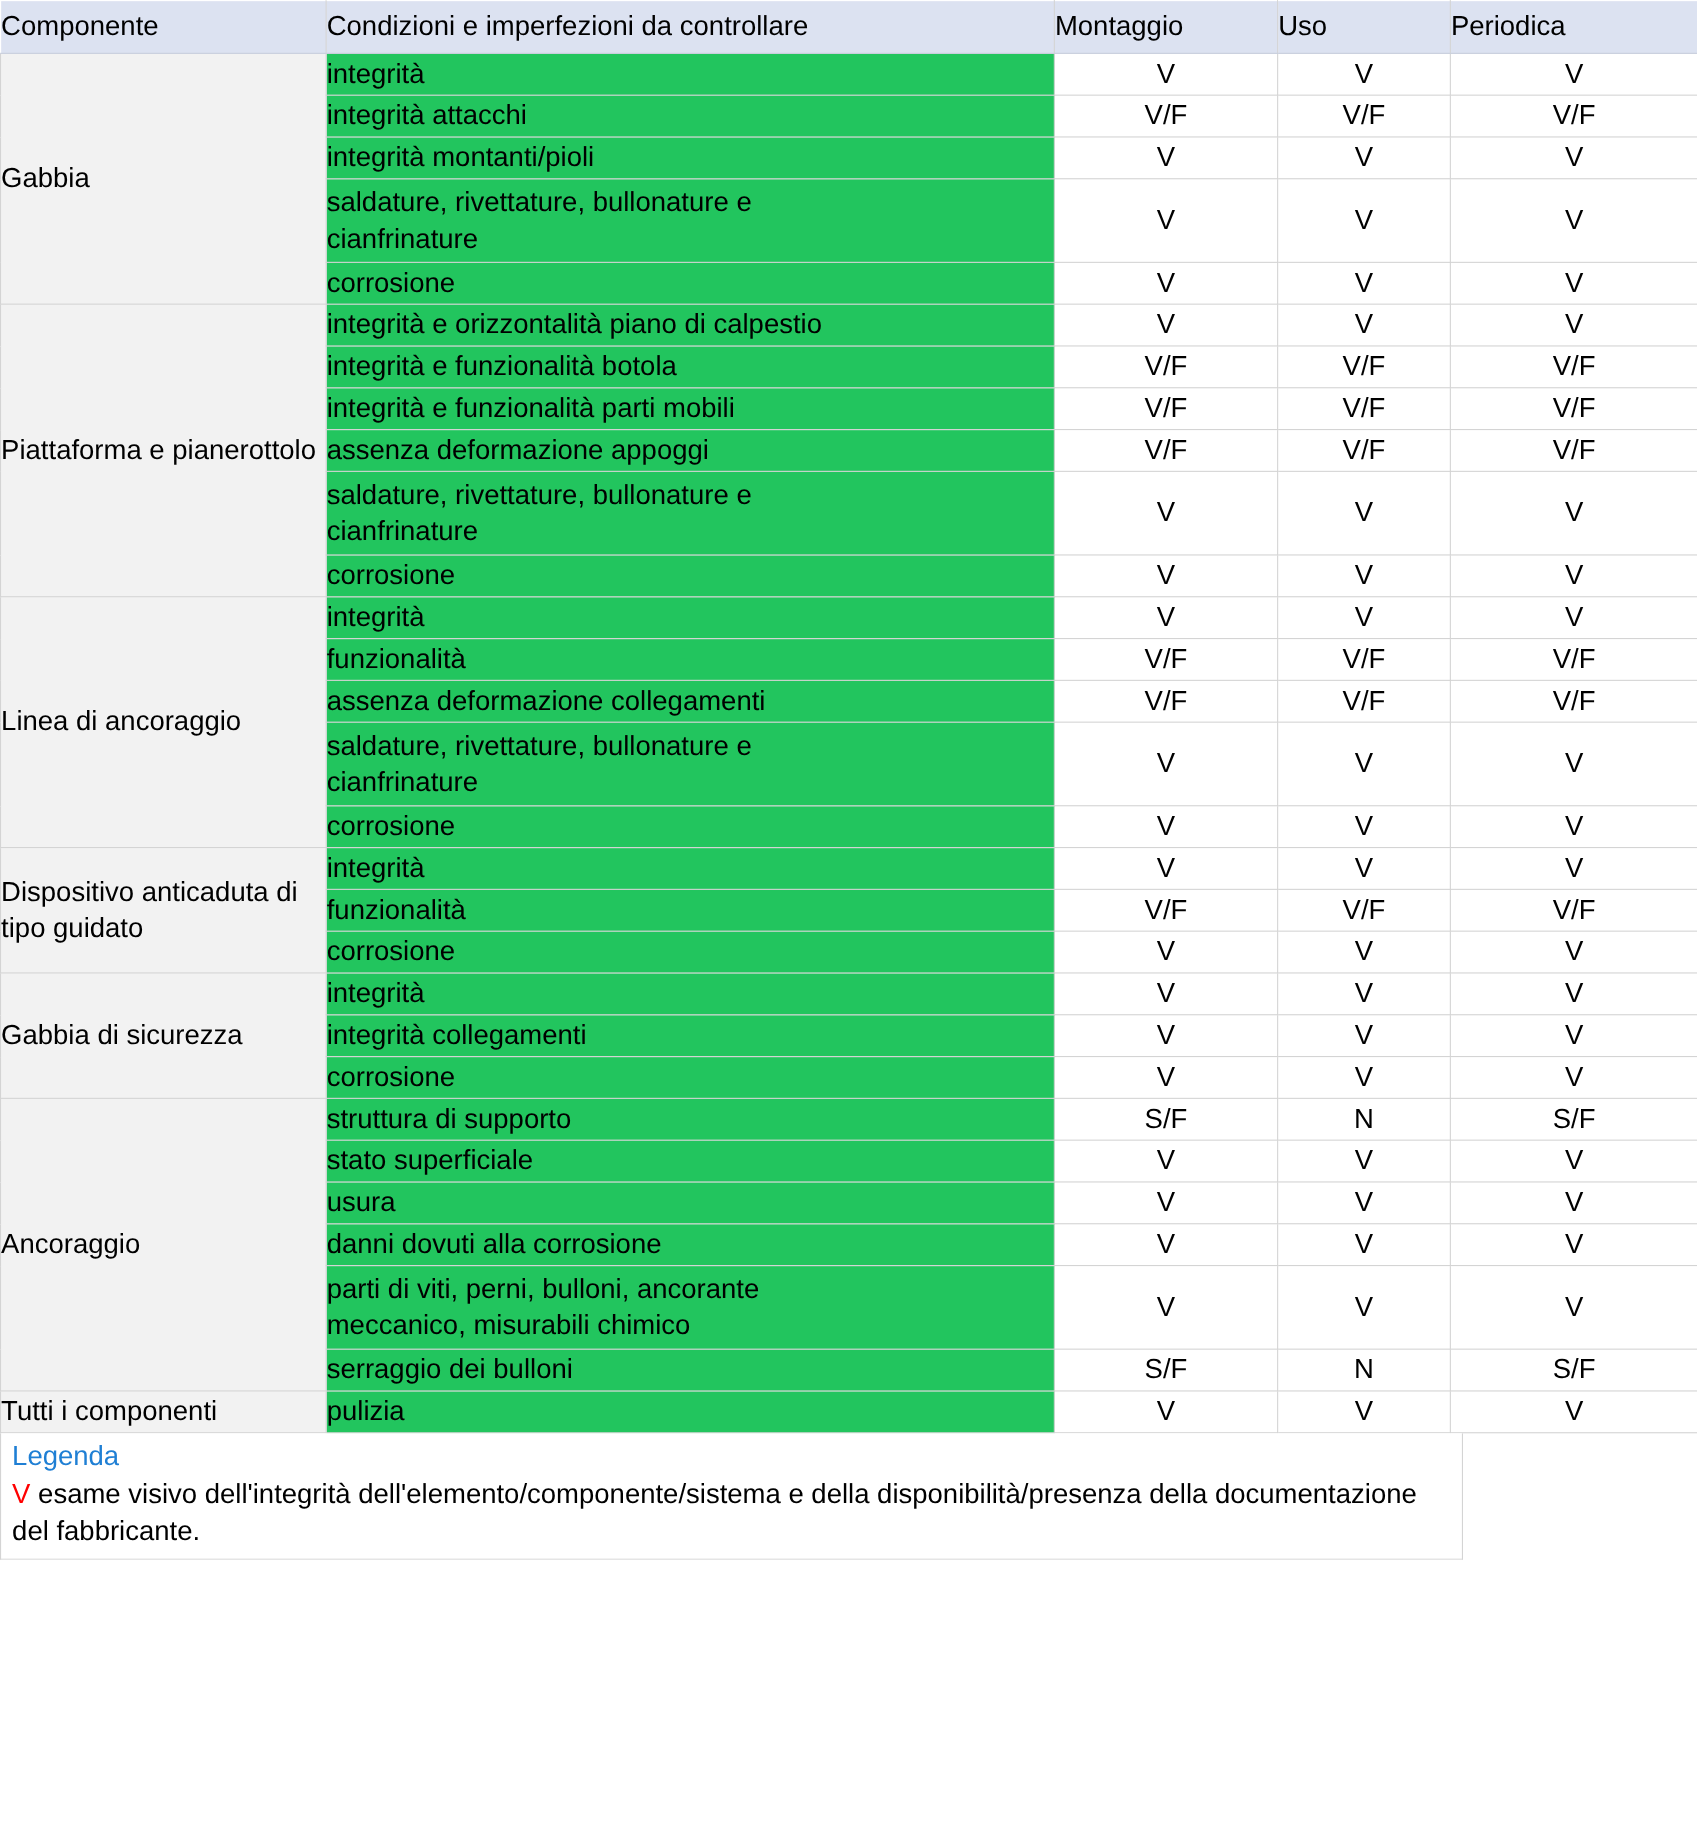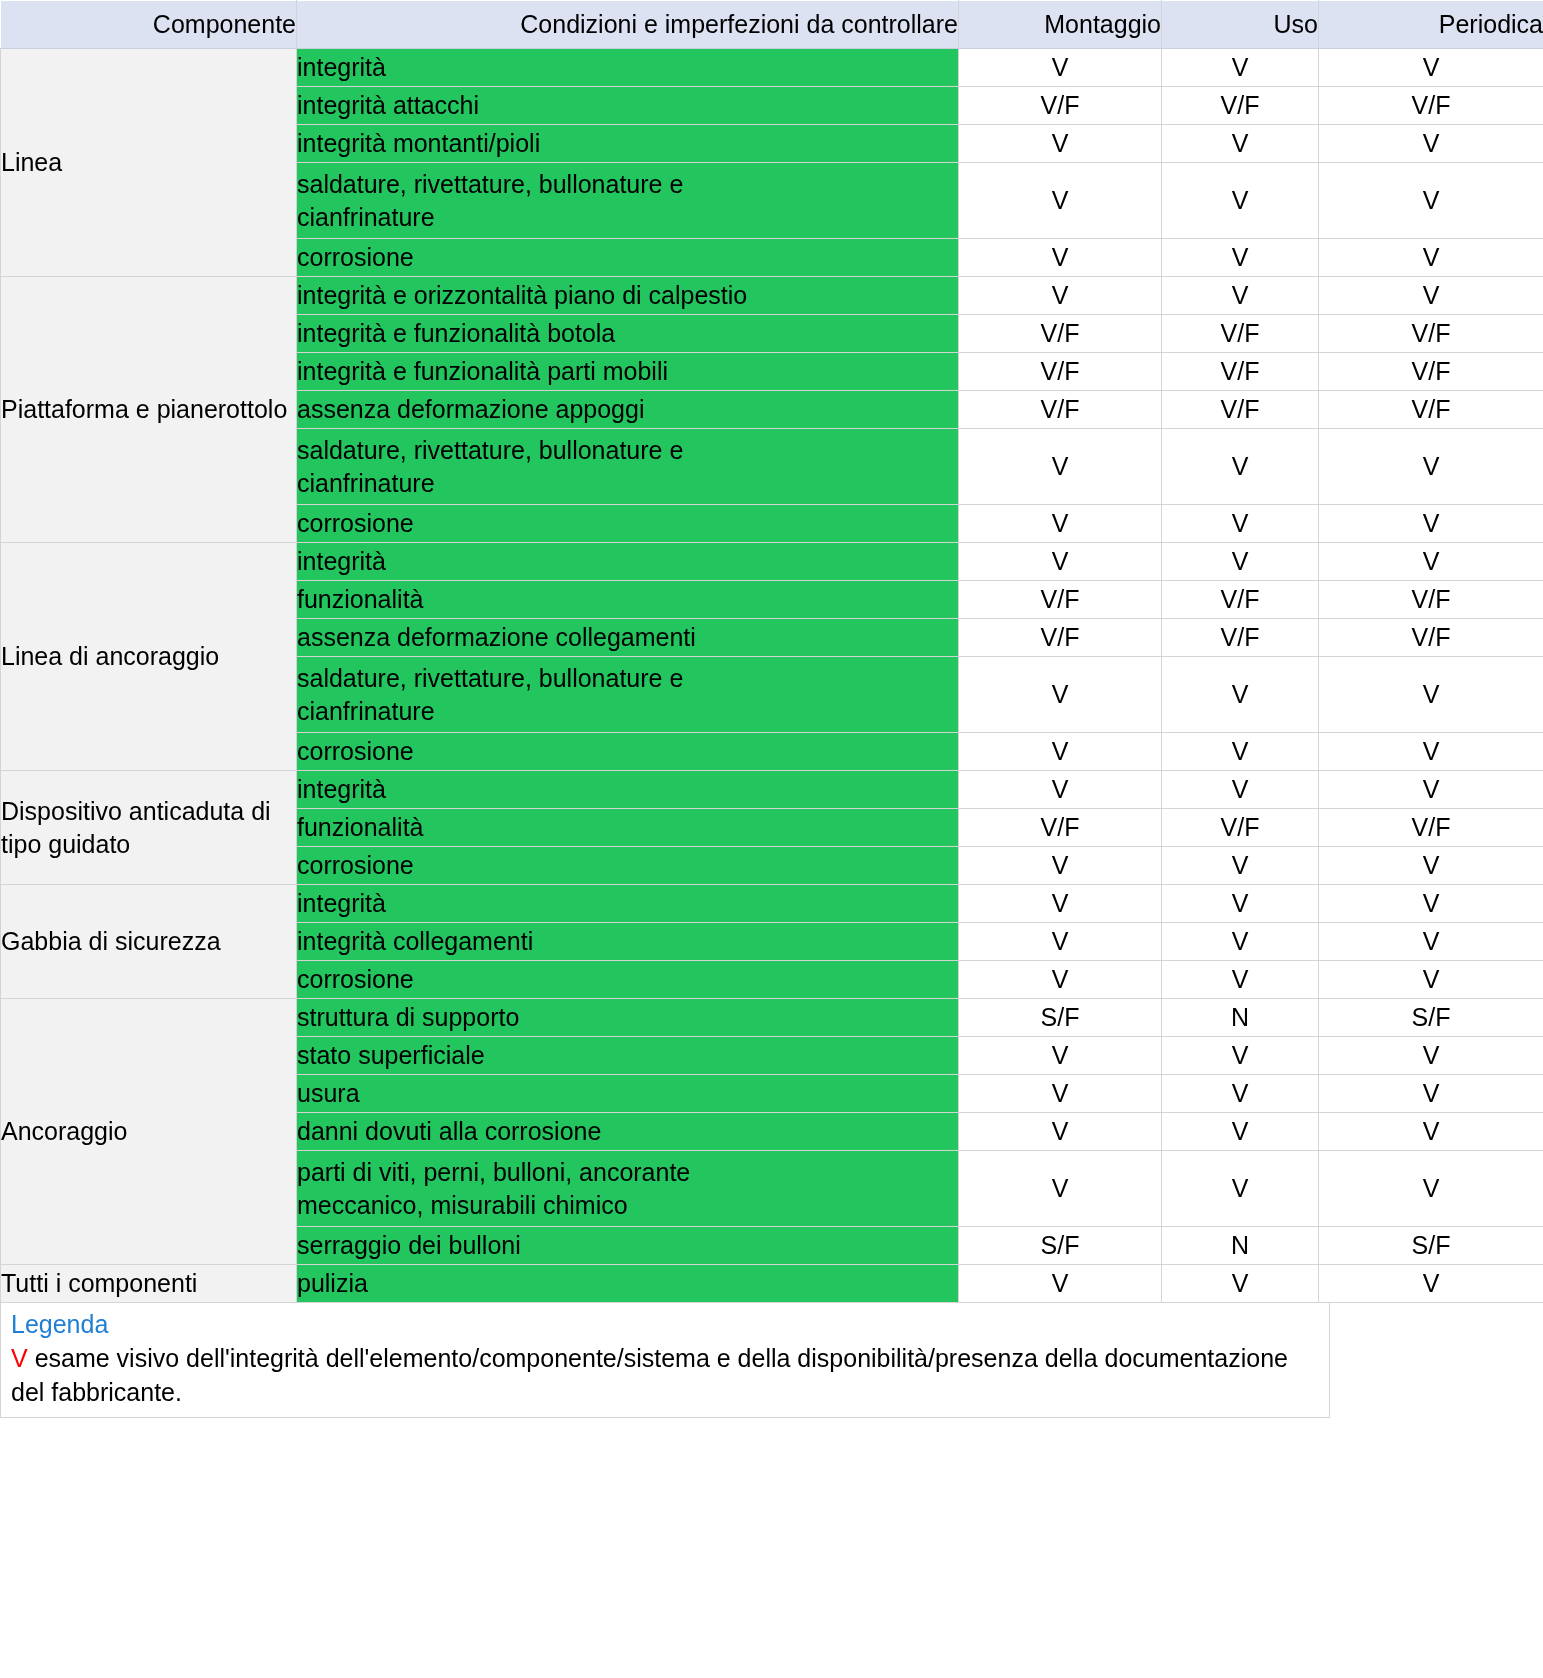--- a/index.html
+++ b/index.html
@@ -37,21 +37,21 @@
     border: 1px solid #d4d4d4;
     padding: 0;
     vertical-align: middle;
     font-weight: normal;
     line-height: 1.30;
   }
 
   
   table.insp thead th {
     background: #dce2f1;
-    text-align: right;
+    text-align: left;
     height: 47px;
     font-size: 25px;
     color: #000;
     border-top: 1px solid #ffffff;
     border-bottom: 1px solid #c9cfdd;
   }
   table.insp thead th.h-comp { border-left: 1px solid #ffffff; }
   table.insp thead th.h-per  { border-right: 1px solid #ffffff; }
 
   
@@ -120,21 +120,21 @@
       <tr>
         <th class="h-comp">Componente</th>
         <th>Condizioni e imperfezioni da controllare</th>
         <th>Montaggio</th>
         <th>Uso</th>
         <th class="h-per">Periodica</th>
       </tr>
     </thead>
     <tbody id="insp-body">
         <tr class="r1">
-          <td class="comp" rowspan="5">Linea</td>
+          <td class="comp" rowspan="5">Gabbia</td>
           <td class="cond"><span>integrità</span></td>
           <td class="mark">V</td>
           <td class="mark">V</td>
           <td class="mark last">V</td>
         </tr>
         <tr class="r1">
           <td class="cond"><span>integrità attacchi</span></td>
           <td class="mark">V/F</td>
           <td class="mark">V/F</td>
           <td class="mark last">V/F</td>

